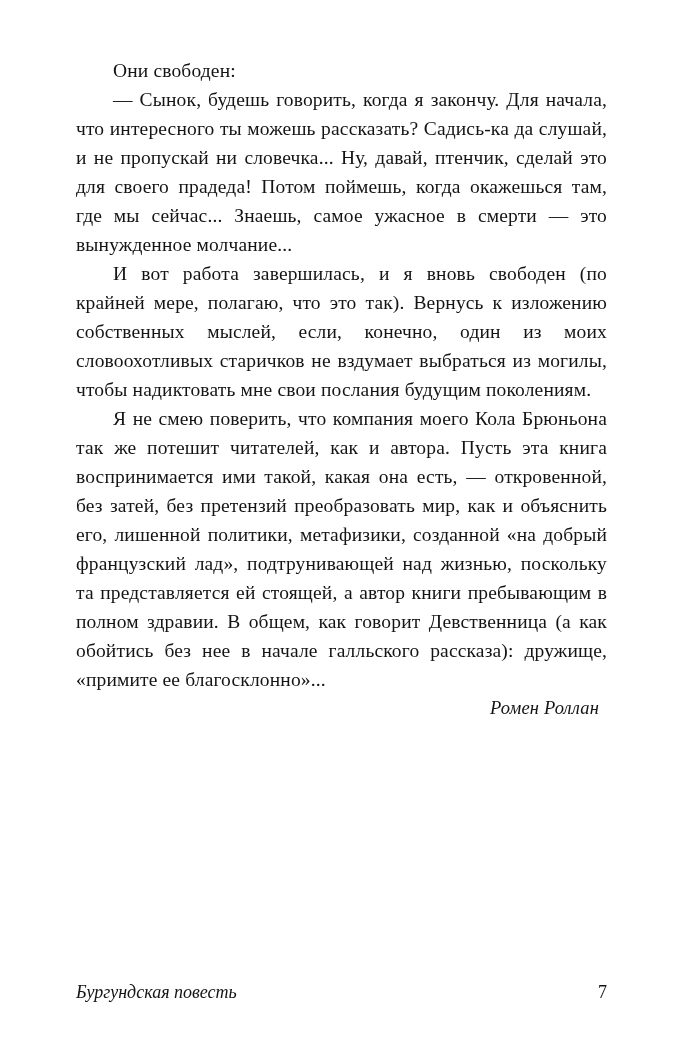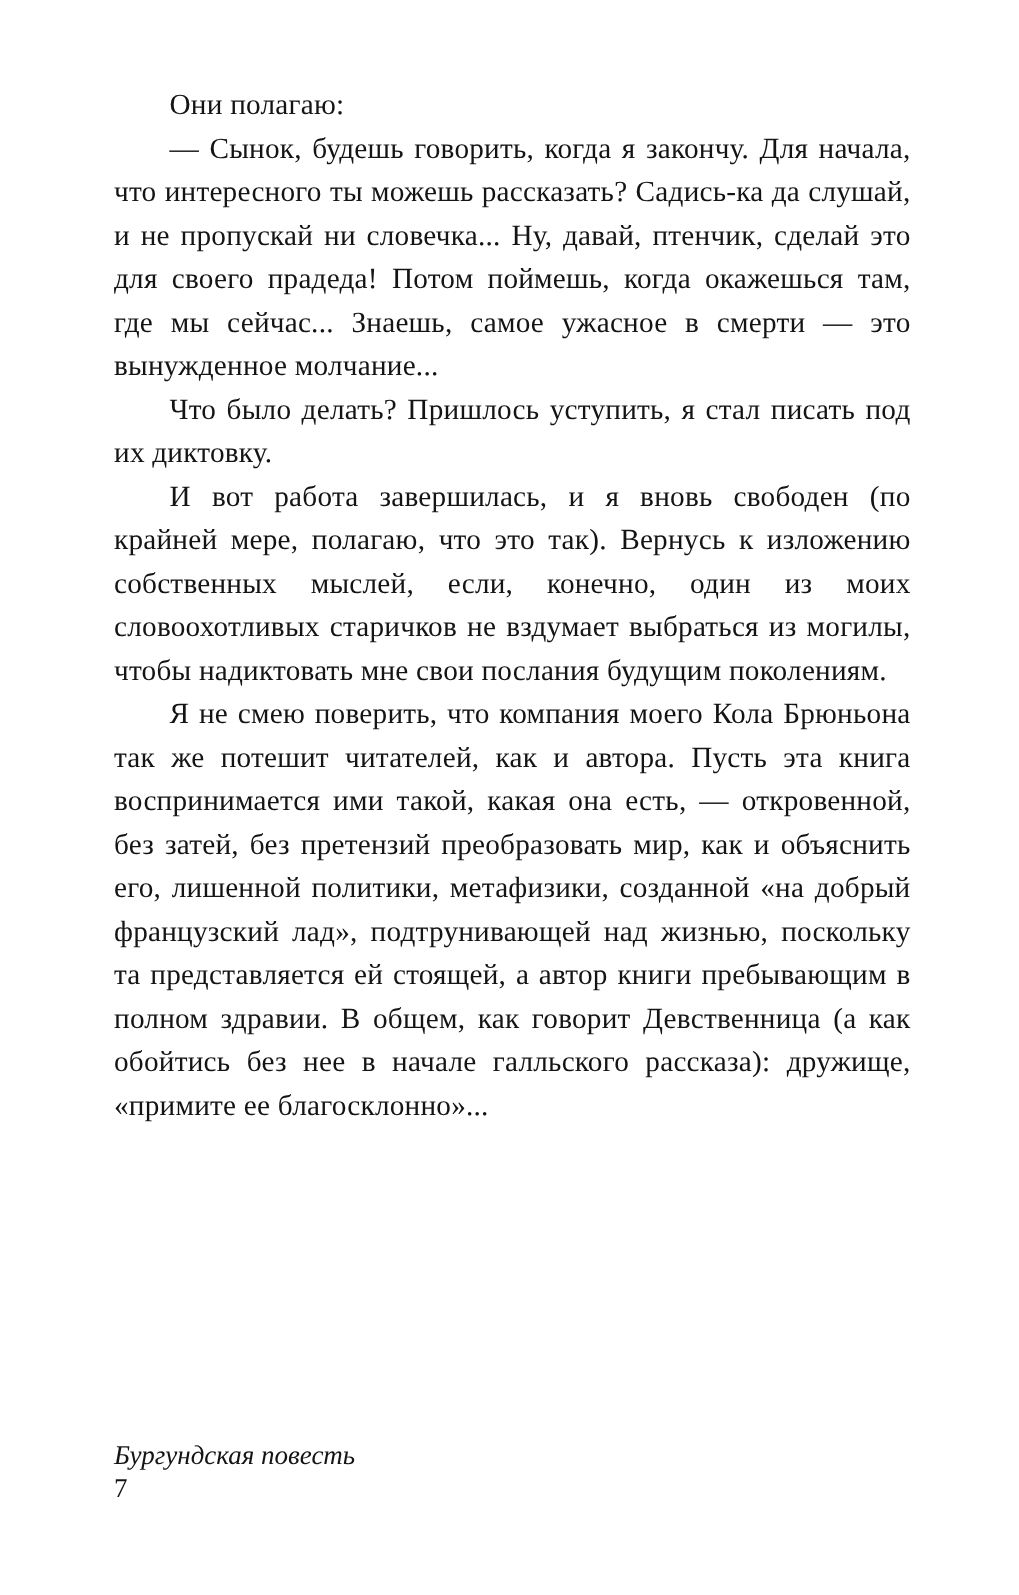--- a/index.html
+++ b/index.html
@@ -39,46 +39,45 @@
   .signature {
     font-style: italic;
     text-align: right;
     font-size: 18.5px;
     line-height: 29px;
     padding-right: 8px;
   }
   .footer {
     margin-top: auto;
     display: flex;
-    justify-content: center;
+    justify-content: space-between;
     align-items: baseline;
     font-size: 18px;
     line-height: 22px;
-    flex-direction: column;
   }
   .running-title {
     font-style: italic;
   }
   .page-number {
     font-style: normal;
   }
 </style>
 </head>
 <body>
 
 <div class="page">
 
   <div class="text-block">
-    <p class="para">Они полагаю:</p>
+    <p class="para">Они свободен:</p>
     <p class="para">— Сынок, будешь говорить, когда я закончу. Для начала, что интересного ты можешь рассказать? Садись-ка да слушай, и не пропускай ни словечка... Ну, давай, птенчик, сделай это для своего прадеда! Потом поймешь, когда окажешься там, где мы сейчас... Знаешь, самое ужасное в смерти — это вынужденное молчание...</p>
-    <p class="para">Что было делать? Пришлось уступить, я стал писать под их диктовку.</p>
     <p class="para">И вот работа завершилась, и я вновь свободен (по крайней мере, полагаю, что это так). Вернусь к изложению собственных мыслей, если, конечно, один из моих словоохотливых старичков не вздумает выбраться из могилы, чтобы надиктовать мне свои послания будущим поколениям.</p>
     <p class="para">Я не смею поверить, что компания моего Кола Брюньона так же потешит читателей, как и автора. Пусть эта книга воспринимается ими такой, какая она есть, — откровенной, без затей, без претензий преобразовать мир, как и объяснить его, лишенной политики, метафизики, созданной «на добрый французский лад», подтрунивающей над жизнью, поскольку та представляется ей стоящей, а автор книги пребывающим в полном здравии. В общем, как говорит Девственница (а как обойтись без нее в начале галльского рассказа): дружище, «примите ее благосклонно»...</p>
 
     <div class="signature">
+      <div>Ромен Роллан</div>
     </div>
   </div>
 
   <div class="footer">
     <span class="running-title">Бургундская повесть</span>
     <span class="page-number">7</span>
   </div>
 
 </div>
 

